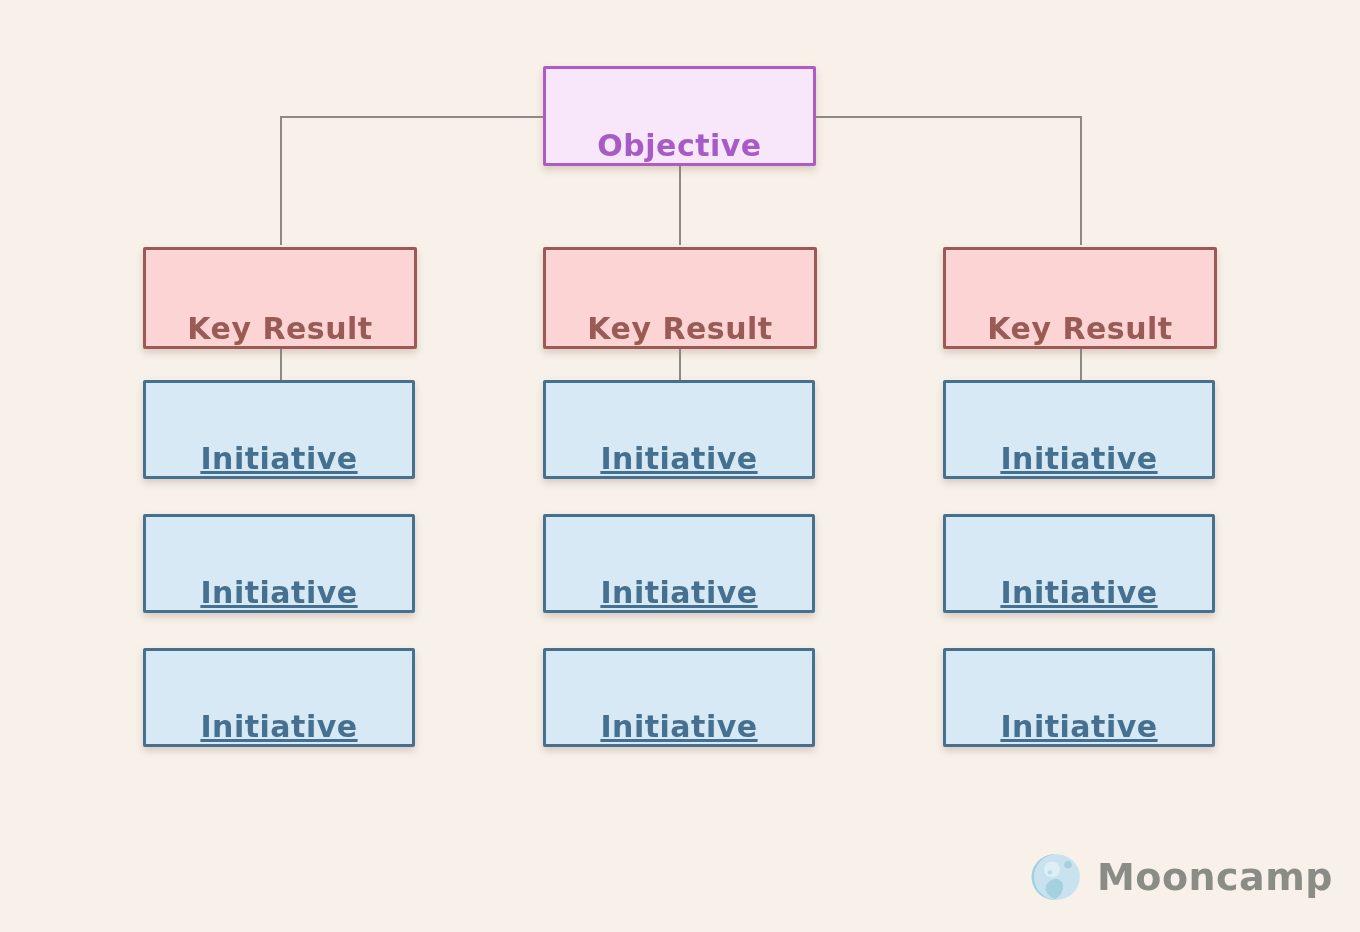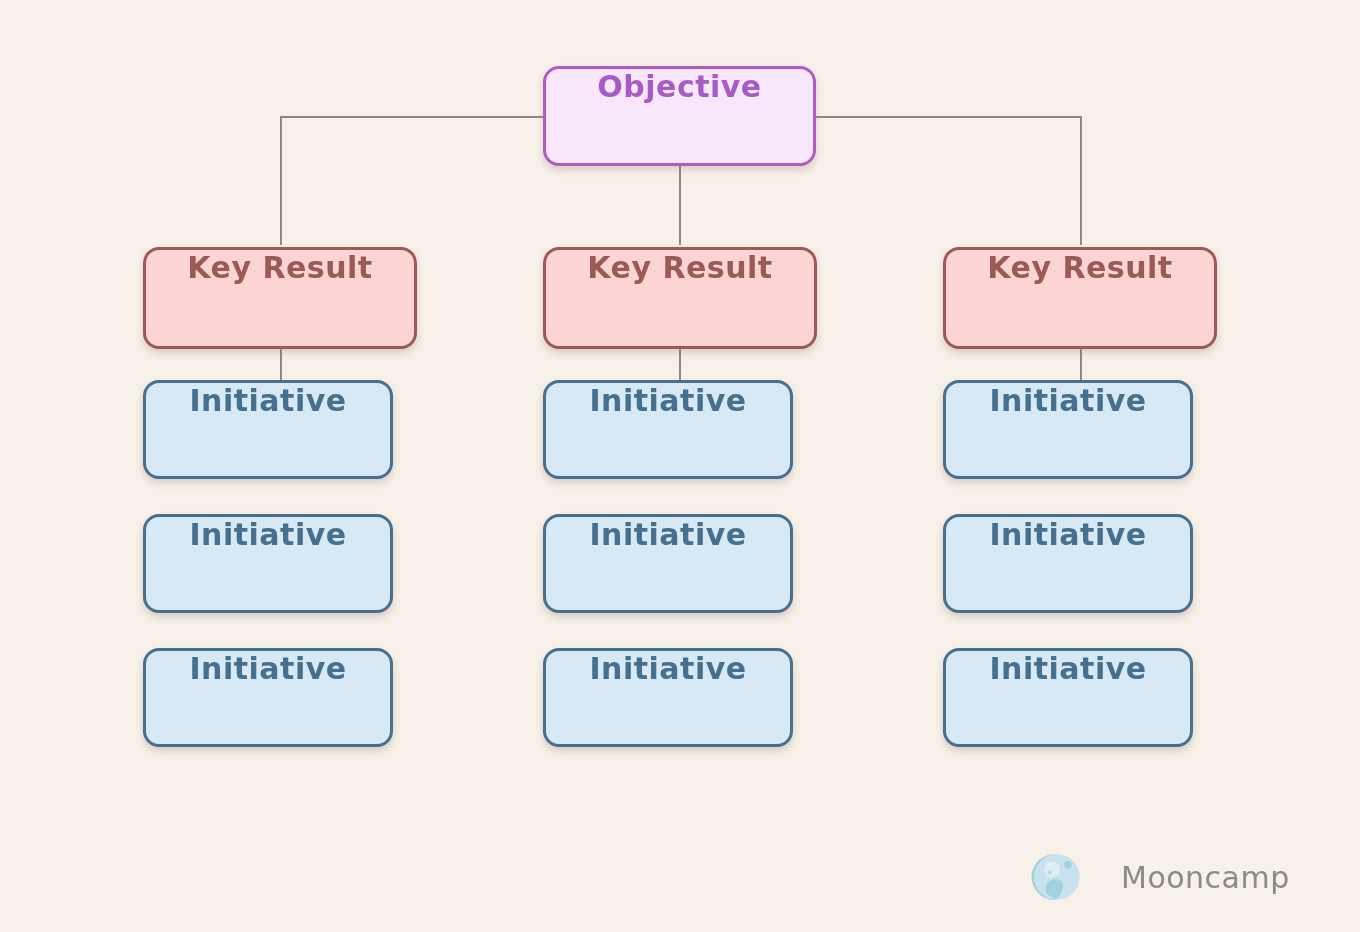--- a/index.html
+++ b/index.html
@@ -13,40 +13,40 @@
     width: 1360px;
     height: 932px;
     background: var(--bg, #f7f1e9);
     overflow: hidden;
   }
   
   .box {
     position: absolute;
     box-sizing: border-box;
     display: flex;
-    align-items: flex-start;
+    align-items: flex-end;
     justify-content: center;
-    border-radius: 16px;
+    border-radius: 2px;
     border: 3px solid;
     font-weight: 700;
     font-size: 30px;
     letter-spacing: 0.5px;
     box-shadow: 0 4px 7px rgba(146, 108, 92, 0.28);
   }
   .objective {
     left: 543px; top: 66px; width: 273px; height: 100px;
     background: var(--obj-fill); border-color: var(--obj-border); color: var(--obj-text);
   }
   .key-result {
     top: 247px; width: 274px; height: 102px;
     background: var(--kr-fill); border-color: var(--kr-border); color: var(--kr-text);
   }
   .initiative {
-    width: 250px; height: 99px;
-    background: var(--init-fill); border-color: var(--init-border); color: var(--init-text);
+    width: 272px; height: 99px;
+    background: var(--init-fill); border-color: var(--init-border); color: var(--init-text); text-decoration: underline;
   }
   .col0 { left: 143px; }
   .col1 { left: 543px; }
   .col2 { left: 943px; }
   .row0 { top: 380px; }
   .row1 { top: 514px; }
   .row2 { top: 648px; }
   
   .conn { position: absolute; background: var(--line, #8b8a84); }
   .c-left-h  { left: 280px;  top: 116px; width: 263px; height: 2px; }
@@ -60,25 +60,24 @@
   
   .logo {
     position: absolute;
     left: 1030px;
     top: 850px;
     display: flex;
     align-items: center;
     gap: 13px;
   }
   .logo-text {
-    font-size: 30px;
-    font-weight: 400;
+    font-size: 38px;
+    font-weight: 700;
     color: var(--logo-text-color, #8c8c87);
     letter-spacing: 0.5px;
-    margin-left: 24px;
   }
 </style>
 </head>
 <body>
 
 <div class="canvas">
 
   <div class="conn c-left-h"></div>
   <div class="conn c-right-h"></div>
   <div class="conn c-left-v"></div>

